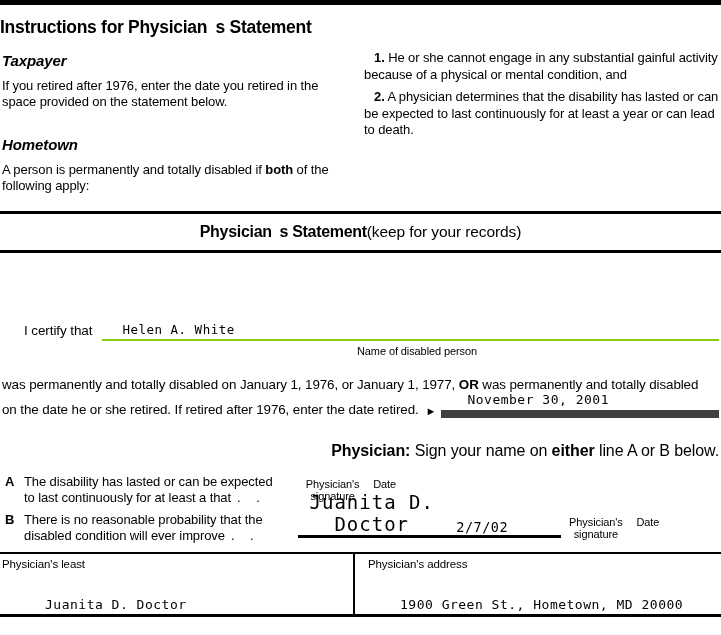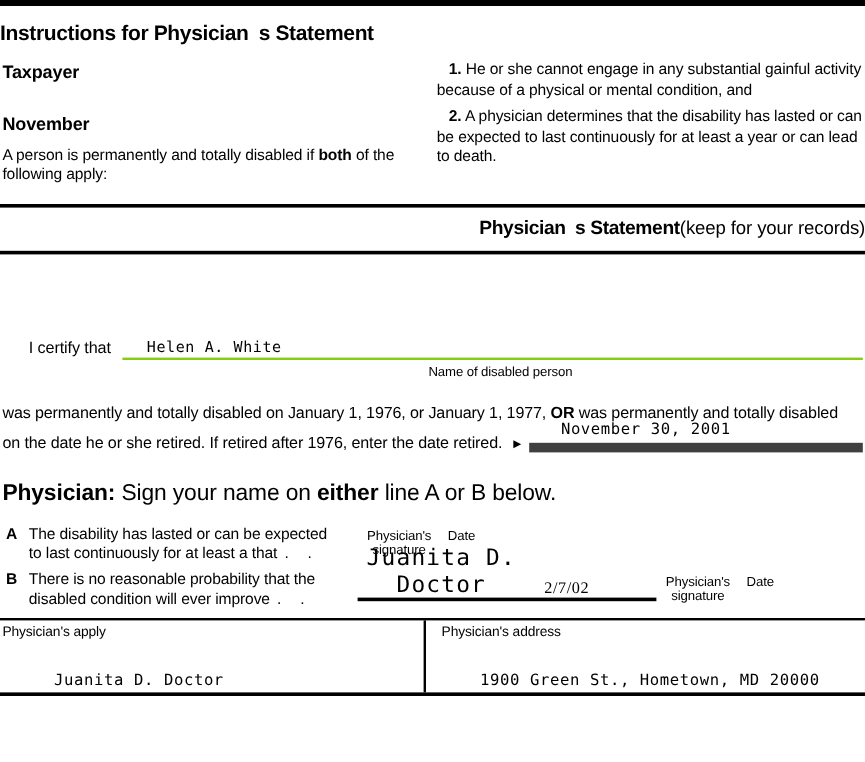--- a/index.html
+++ b/index.html
@@ -14,32 +14,32 @@
   .topbar { height: 5px; background: #000; }
   .form-title {
     text-align: left;
     font-size: 17.5px; font-weight: bold;
     margin-top: 12px;
     letter-spacing: -0.3px;
   }
   .cols { display: flex; margin-top: 12px; padding: 0 2px; }
   .col-left  { width: 354px; padding-right: 8px; }
   .col-right { flex: 1; padding-left: 8px; }
-  .sec-heading { font-size: 15px; font-weight: bold; }
+  .sec-heading { font-size: 15px; font-weight: bold; font-style: italic; }
   .sec-heading + .body-para { margin-top: 9px; }
   .body-para { font-size: 13px; line-height: 16px; }
   .col-left .sec-heading:nth-of-type(1) { margin-top: 2px; }
   .heading-physician { margin-top: 26px; }
   .numbered { font-size: 13px; line-height: 16.5px; text-indent: 10px; }
   .numbered + .numbered { margin-top: 6px; }
   .num { font-weight: bold; }
   .rule { border: none; border-top: 3px solid #000; }
   .rule-1 { margin-top: 17px; }
   .rule-2 { margin-top: 9px; }
-  .mid-title { text-align: right; margin-top: 9px; font-size: 16px; }
+  .mid-title { text-align: center; margin-top: 9px; font-size: 16px; }
   .mid-title .bold-part { font-weight: bold; letter-spacing: -0.3px; }
   .mid-title .note-part { font-weight: normal; font-size: 15.5px; }
   .hand {
     font-family: "DejaVu Sans Mono", monospace;
     letter-spacing: 0.5px;
   }
   .certify-row { display: flex; align-items: flex-end; margin: 68px 2px 0 24px; }
   .certify-label { font-size: 13.5px; padding-bottom: 3px; white-space: nowrap; }
   .certify-line {
     flex: 1; margin-left: 10px; height: 20px;
@@ -49,36 +49,36 @@
   .certify-caption-row { margin-left: 113px; text-align: center; font-size: 11px; margin-top: 4px; }
   .disabled-para { margin: 18px 2px 0 2px; font-size: 13.4px; }
   .dp-line1 { white-space: nowrap; margin-top: 20px; }
   .dp-line2 { display: flex; align-items: flex-end; margin-top: 9px; }
   .dp-line2-text { white-space: nowrap; padding-bottom: 1px; }
   .arrow { font-size: 11px; margin: 0 5px 1px 7px; }
   .date-line {
     flex: 1; border-bottom: 8px solid #404040; height: 17px; position: relative;
   }
   .date-value { position: absolute; left: 26px; bottom: 3px; font-size: 13px; }
-  .sign-instruction { margin: 24px 2px 0 2px; font-size: 19px; }
+  .sign-instruction { margin: 24px 2px 0 2px; font-size: 16px; text-align: right; }
   .ab-section { margin-top: 14px; padding-left: 5px; }
   .ab-row { display: flex; }
   .ab-row-b { margin-top: 7px; }
   .ab-left { width: 293px; display: flex; font-size: 13px; line-height: 15.5px; }
   .ab-letter { font-weight: bold; width: 19px; flex: none; }
   .dots { letter-spacing: 6px; margin-left: 6px; }
   .ab-right { flex: 1; display: flex; flex-direction: row; }
   .sig-area {
     border-bottom: 3px solid #000; height: 25px;
     display: flex; align-items: flex-end;
   }
   .sig-area .sig-slot { width: 56%; text-align: center; }
   .sig-area .date-slot { width: 28%; text-align: center; }
   .sig-value { font-size: 19px; letter-spacing: 1px; }
-  .sig-date-value { font-size: 13.5px; font-family: Liberation Serif, serif; }
+  .sig-date-value { font-size: 13.5px; }
   .sig-labels { display: flex; font-size: 11px; margin-top: 4px; }
   .sig-labels .sig-slot { width: 56%; text-align: center; }
   .sig-labels .date-slot { width: 28%; text-align: center; }
   .ab-right-b .sig-area { height: 26px; }
   .footer-box {
     margin-top: 9px;
     border-top: 2px solid #000; border-bottom: 3px solid #000;
     display: flex; height: 65px;
   }
   .footer-cell-left { width: 355px; border-right: 2px solid #000; padding: 4px 6px 0 2px; }
@@ -91,21 +91,22 @@
 </head>
 <body>
 
 <div class="topbar"></div>
 
 <h1 class="form-title">Instructions for Physician s Statement</h1>
 
 <div class="cols">
   <div class="col-left">
     <div class="sec-heading">Taxpayer</div>
-    <div class="sec-heading heading-physician">November</div>
+    <p class="body-para">If you retired after 1976, enter the date you retired in the space provided on the statement below.</p>
+    <div class="sec-heading heading-physician">Hometown</div>
     <p class="body-para"><span>A person is permanently and totally disabled if </span><span class="num">both</span><span> of the following apply:</span></p>
   </div>
   <div class="col-right">
     <p class="numbered"><span class="num">1.</span><span> He or she cannot engage in any substantial gainful activity because of a physical or mental condition, and</span></p>
     <p class="numbered"><span class="num">2.</span><span> A physician determines that the disability has lasted or can be expected to last continuously for at least a year or can lead to death.</span></p>
   </div>
 </div>
 
 <hr class="rule rule-1">
 <div class="mid-title"><span class="bold-part">Physician s Statement</span><span class="note-part">(keep for your records)</span></div>
@@ -171,20 +172,20 @@
         <span class="sig-slot">Physician's signature</span>
         <span class="date-slot">Date</span>
       </div>
     </div>
   </div>
 
 </div>
 
 <div class="footer-box">
   <div class="footer-cell-left">
-    <div class="footer-label">Physician's apply</div>
+    <div class="footer-label">Physician's least</div>
     <div class="footer-value hand">Juanita D. Doctor</div>
   </div>
   <div class="footer-cell-right">
     <div class="footer-label">Physician's address</div>
     <div class="footer-value hand">1900 Green St., Hometown, MD 20000</div>
   </div>
 </div>
 
 </body></html>

